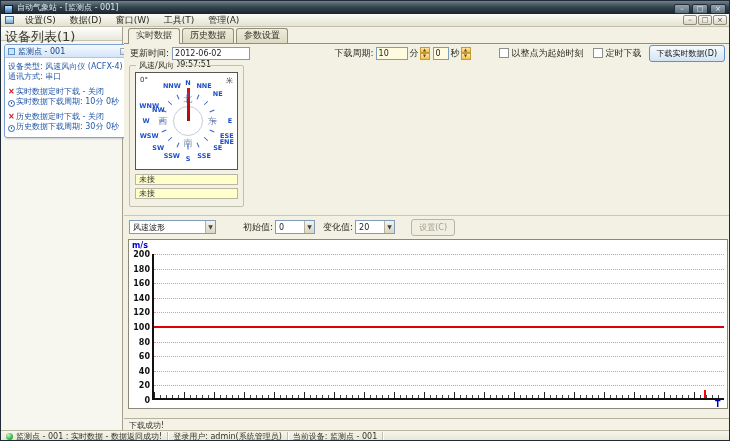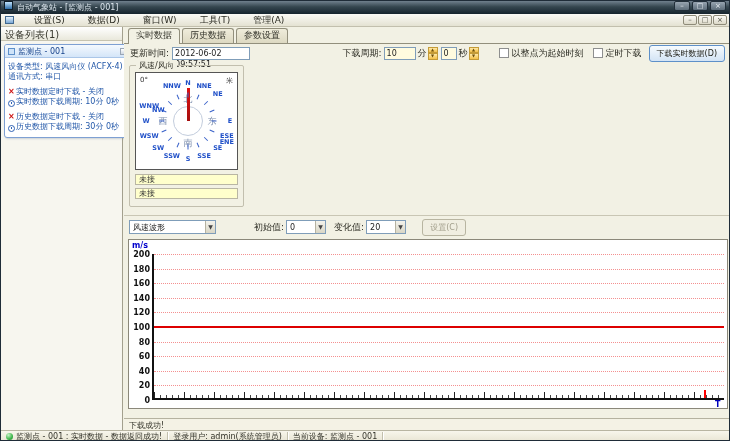--- a/index.html
+++ b/index.html
@@ -3,49 +3,49 @@
 <meta charset="utf-8">
 <style>
   * { margin:0; padding:0; box-sizing:border-box; font-family:"DejaVu Sans",sans-serif; }
   body { background:#888; }
   .app { position:relative; width:730px; height:441px; background:#f2f1e4; overflow:hidden;
          border:1px solid #1f2c38; }
 
   
   .titlebar { position:absolute; left:0; top:0; right:0; height:13px;
     background:linear-gradient(#70808d, #35464f 45%, #16242e);
-    display:flex; align-items:flex-start; padding:0 3px; }
+    display:flex; align-items:flex-end; padding:0 3px; }
   .titlebar .appicon { width:9px; height:9px; margin-right:4px;
     background:linear-gradient(#bfe3ff,#2f6ea8); border:1px solid #0d1c28; }
   .titlebar .title { color:#dde6ee; font-size:8px; line-height:13px; white-space:nowrap; }
   .winbtns { margin-left:auto; display:flex; gap:2px; }
   .winbtn { width:16px; height:10px; background:linear-gradient(#97a4b0,#5c6c79);
     border:1px solid #222f3a; border-radius:2px; color:#e9eff4; font-size:7px;
     line-height:8px; text-align:center; }
 
   
   .menubar { position:absolute; left:0; top:13px; right:0; height:13px;
     background:linear-gradient(#fbfaf6,#e4e2d2); border-bottom:1px solid #c2bfad;
-    display:flex; align-items:center; padding:0 2px;gap:9px; }
+    display:flex; align-items:center; padding:0 2px; }
   .childicon { width:9px; height:8px; margin:0 4px 0 2px;
     background:linear-gradient(#e8f3fd,#7aa8d6); border:1px solid #41688f; }
   .menuitem { font-size:9px; color:#2b2b22; padding:0 7px; line-height:12px; white-space:nowrap; }
   .mdibtns { margin-left:auto; display:flex; gap:1px; }
   .mdibtn { width:14px; height:10px; background:linear-gradient(#fcfbf7,#dcd9c8);
     border:1px solid #8e8b79; border-radius:2px; color:#4a4a3e; font-size:7px;
     line-height:8px; text-align:center; }
 
   
   .main { position:absolute; left:0; top:26px; width:730px; height:403px; }
 
   
   .sidebar { position:absolute; left:0; top:0; width:122px; height:403px;
     background:#f7f6ef; border-right:1px solid #a3a08e; }
   .side-header { height:14px; background:linear-gradient(#ffffff,#e9e8db);
-    border-bottom:1px solid #c6c3b0; font-size:10px; color:#3a3a30;
+    border-bottom:1px solid #c6c3b0; font-size:13px; color:#3a3a30;
     padding:1px 0 0 4px; white-space:nowrap; }
   .devbox { position:absolute; left:3px; top:17px; width:127px;
     border:1px solid #7ea0d3; border-radius:3px; background:#fff;
     box-shadow:1px 1px 2px rgba(120,140,170,.35); }
   .devbox-title { height:13px; background:linear-gradient(#f4f9fe,#d4e5f8);
     border-bottom:1px solid #aac6e8; display:flex; align-items:center;
     padding:0 3px; border-radius:2px 2px 0 0; }
   .devbox-title .ttl { font-size:8px; color:#15428b; margin-left:3px; white-space:nowrap; }
   .devicon { width:7px; height:7px; background:#cfe3f8; border:1px solid #5e90c9; }
   .pin { margin-left:auto; width:7px; height:7px; border:1px solid #9aa6b5;
@@ -230,21 +230,21 @@
         <div class="spin">
             <div>▲</div>
             <div>▼</div>
           </div>
         <div class="textbox tb-num" style="width:16px;margin-left:3px">0</div>
         <span class="tb-label" style="margin-left:2px">秒</span>
         <div class="spin">
             <div>▲</div>
             <div>▼</div>
           </div>
-        <div class="cb-group" style="margin-left:20px">
+        <div class="cb-group" style="margin-left:28px">
           <div class="cb"></div>
           <span>以整点为起始时刻</span>
         </div>
         <div class="cb-group" style="margin-left:9px">
           <div class="cb"></div>
           <span>定时下载</span>
         </div>
         <button class="btn" style="margin-left:7px">下载实时数据(D)</button>
       </div>
 
@@ -296,21 +296,21 @@
         <div class="valbox" style="top:122px">未接</div>
       </div>
 
       <div class="divider"></div>
 
       <div class="wfrow">
         <div class="select" style="margin-left:5px;width:87px">
           <span class="sval">风速波形</span>
           <span class="sarrow">▼</span>
         </div>
-        <span style="margin-left:38px">初始值:</span>
+        <span style="margin-left:27px">初始值:</span>
         <div class="select" style="margin-left:2px;width:40px">
           <span class="sval">0</span>
           <span class="sarrow">▼</span>
         </div>
         <span style="margin-left:8px">变化值:</span>
         <div class="select" style="margin-left:2px;width:40px">
           <span class="sval">20</span>
           <span class="sarrow">▼</span>
         </div>
         <button class="btn plain disabled" style="margin-left:16px;width:44px">设置(C)</button>

